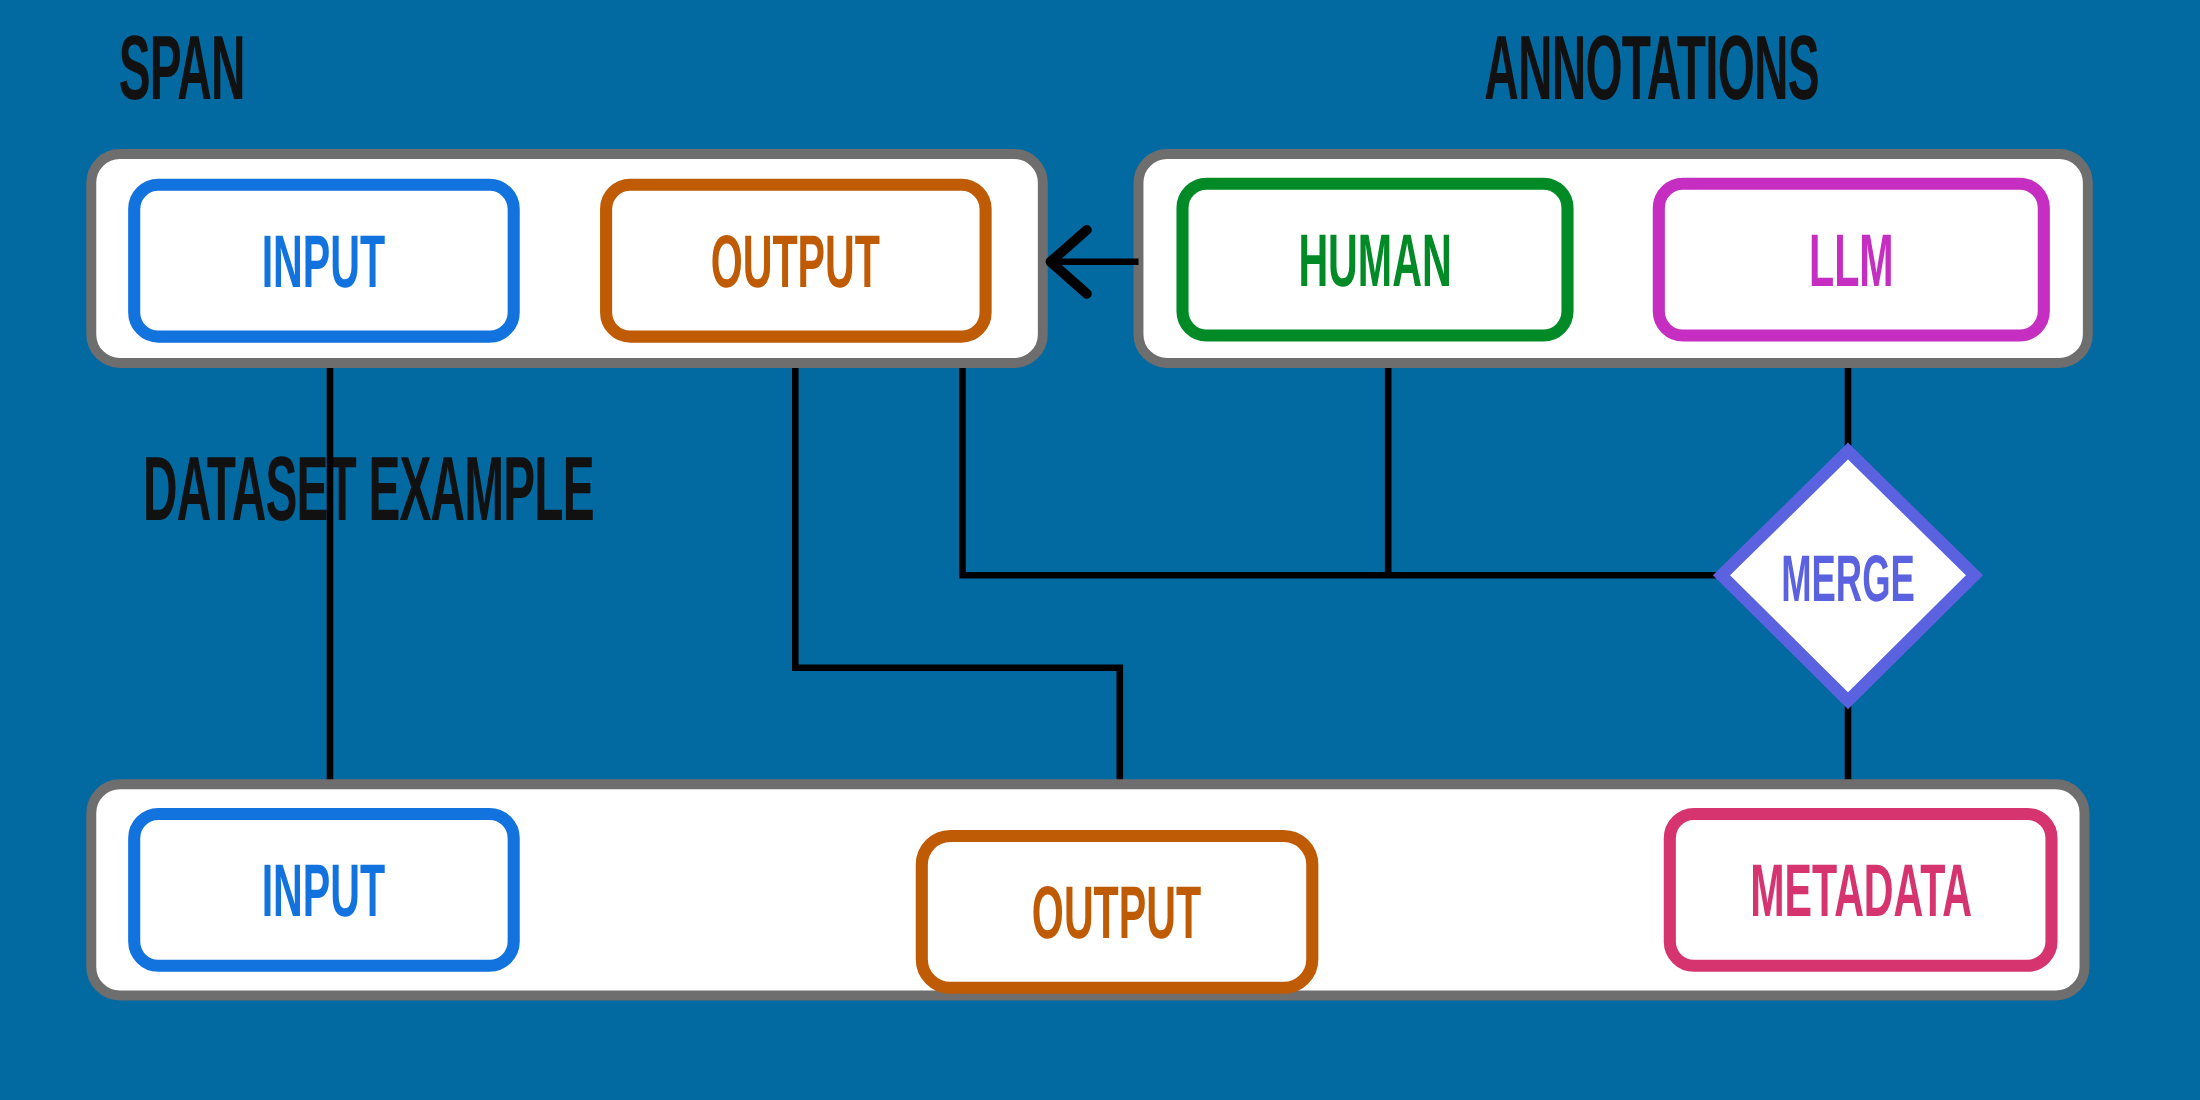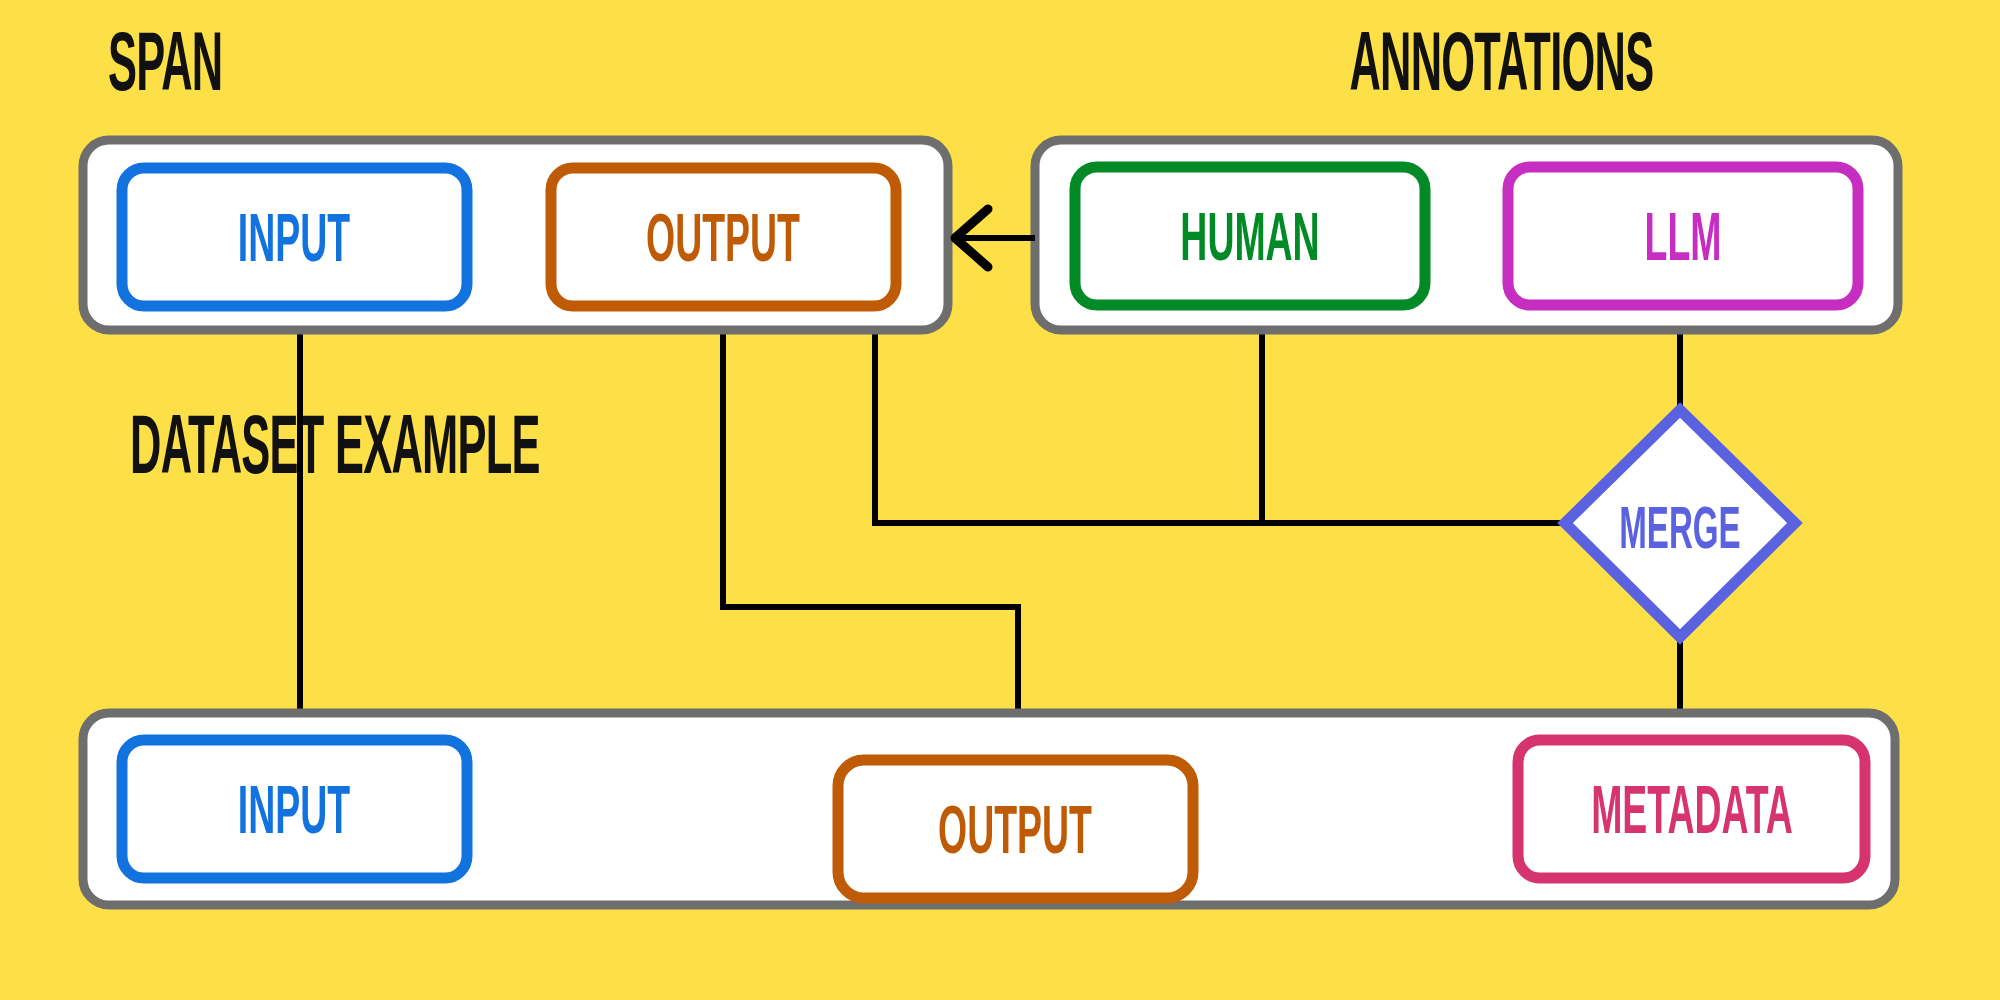--- a/index.html
+++ b/index.html
@@ -10,21 +10,21 @@
   body {
     width: 2000px;
     height: 1000px;
     overflow: hidden;
     font-family: "Liberation Sans", sans-serif;
   }
   #diagram-root {
     position: relative;
     width: 2000px;
     height: 1000px;
-    background: #fde047;
+    background: #0369a1;
   }
   svg.diagram-canvas {
     display: block;
     width: 2000px;
     height: 1000px;
   }
   .group-label {
     font-family: "Liberation Sans", sans-serif;
     font-weight: bold;
     font-size: 62px;

